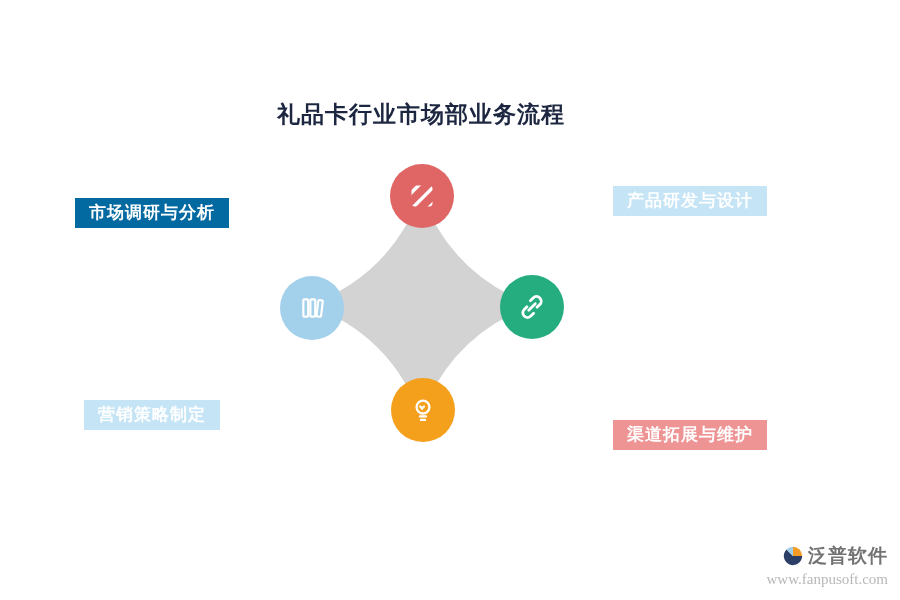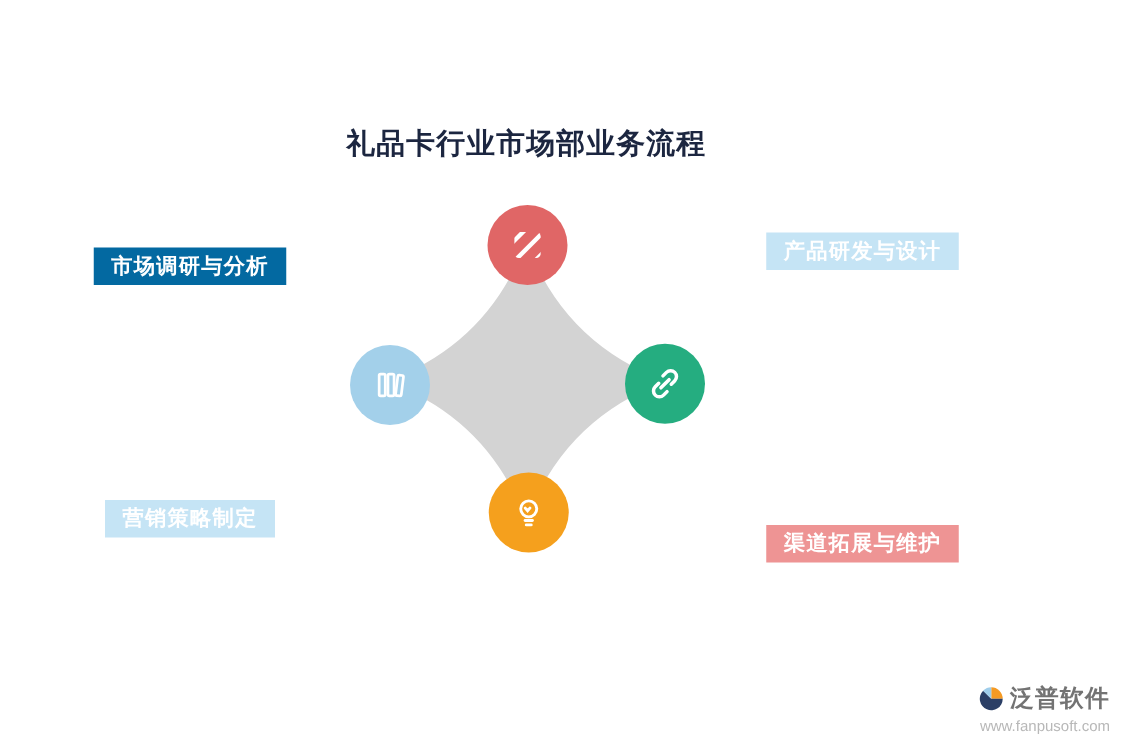--- a/index.html
+++ b/index.html
@@ -2,21 +2,21 @@
 <html><head>
 <meta charset="utf-8">
 <style>
   * { box-sizing: border-box; }
   html, body { margin: 0; padding: 0; background: #fff; }
   .canvas {
     position: relative;
     width: 900px;
     height: 600px;
     background: #ffffff;
-    font-family: Liberation Sans, sans-serif;
+    font-family: Liberation Serif, serif;
     overflow: hidden;
   }
   .title {
     position: absolute;
     top: 99px;
     left: 0;
     width: 842px;
     text-align: center;
     font-size: 23px;
     font-weight: bold;
@@ -70,21 +70,21 @@
     justify-content: flex-end;
     gap: 4px;
   }
   .brand-text {
     font-size: 19px;
     font-weight: bold;
     color: #737373;
     letter-spacing: 1px;
   }
   .website {
-    font-size: 12px;
+    font-size: 15px;
     color: #b8b8b8;
     margin-top: 2px;
   }
 </style>
 </head>
 <body>
 
 <div class="canvas">
 
   <div class="title">礼品卡行业市场部业务流程</div>

